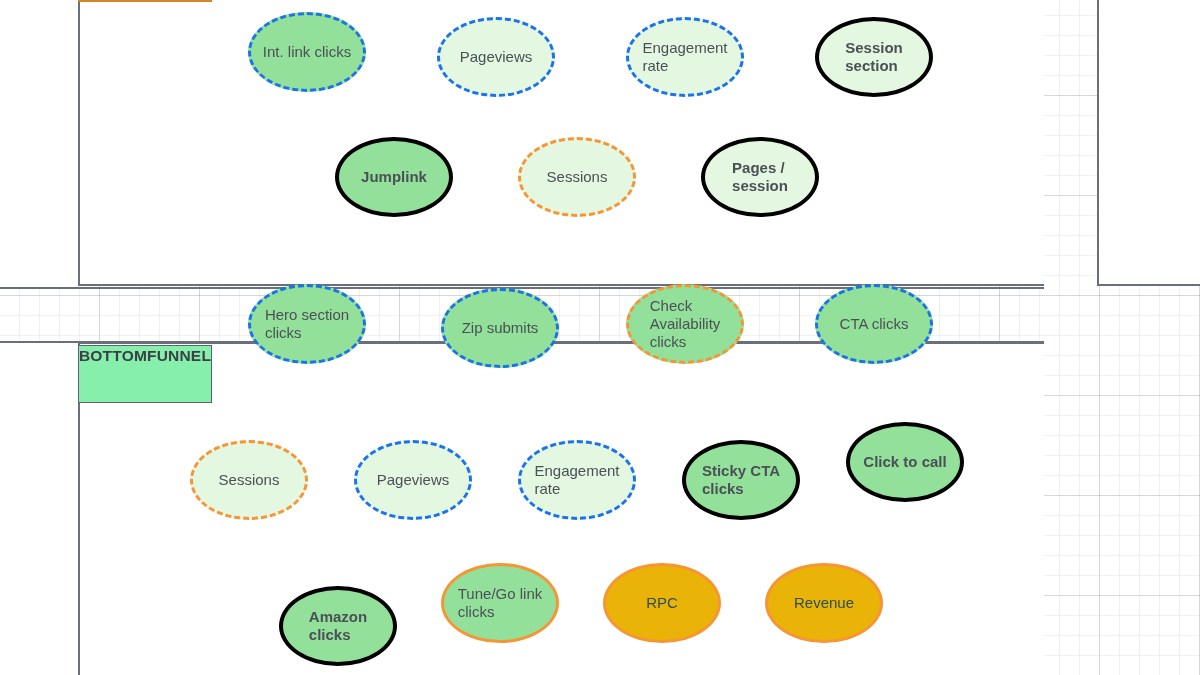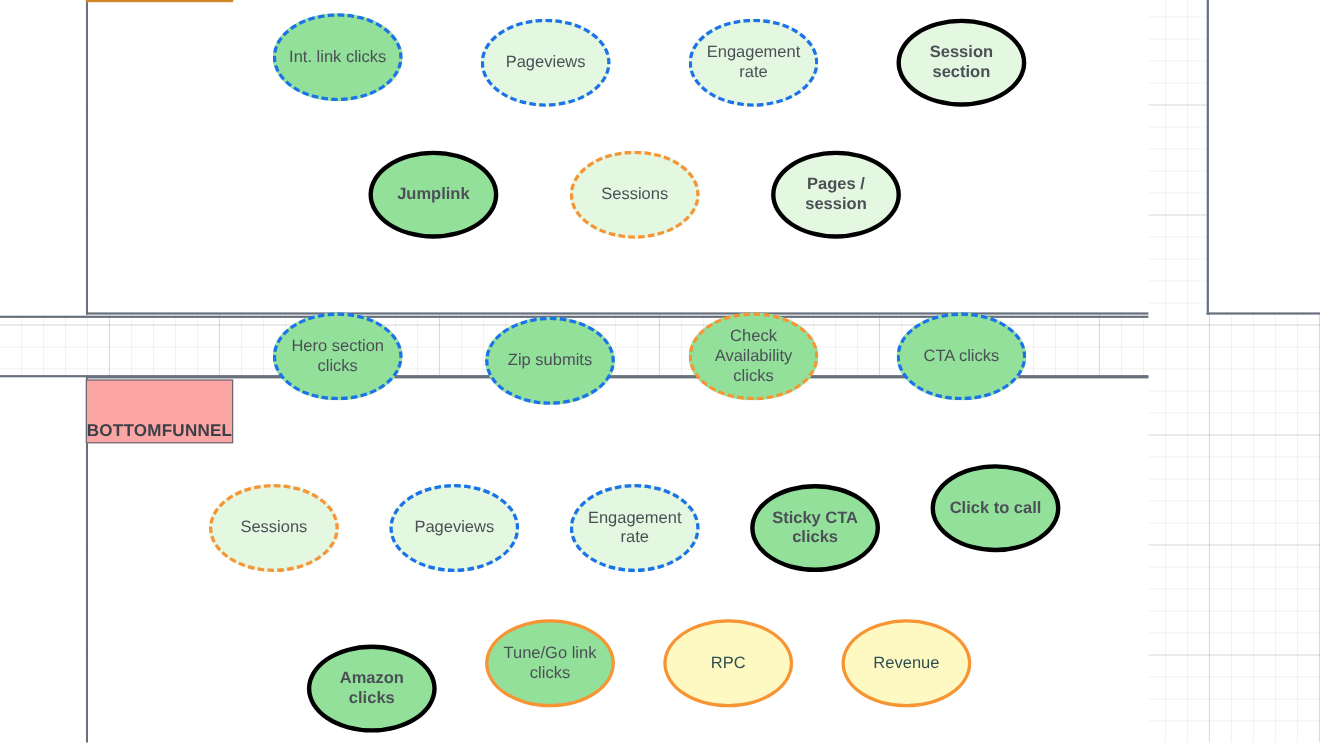--- a/index.html
+++ b/index.html
@@ -30,49 +30,49 @@
   .panel-border-b{border-bottom:2px solid #67707c;}
 
   .rule{position:absolute;background:#67707c;}
 
   .orange-rule{position:absolute;background:#d2862c;height:2px;}
 
   
   .funnel-box{
     position:absolute;
     box-sizing:border-box;
-    background:#fca5a5;
+    background:#86efac;
     border:1.6px solid #5a636e;
-    display:flex;align-items:flex-end;justify-content:center;
+    display:flex;align-items:flex-start;justify-content:center;
     text-align:center;
     color:#3b3f46;
     font-weight:bold;
     font-size:15.5px;
     line-height:1.28;
     letter-spacing:.2px;
   }
 
   
   .node{
     position:absolute;
     box-sizing:border-box;
     border-radius:50%;
     display:flex;align-items:center;justify-content:center;
-    text-align:center;
+    text-align:left;
     color:#4b5056;
     font-size:15px;
     line-height:1.22;
     padding:0 10px;
   }
   .node.dark-label{color:#2f4f50;}
 
   
   .fill-pale{background:#e4f7e0;}
   .fill-mid{background:#93e09b;}
-  .fill-teal{background:#fef9c3;}
+  .fill-teal{background:#eab308;}
 
   
   .st-blue-solid{border:4px solid #000000;font-weight:bold;}
   .st-orange-solid{border:3px solid #f79433;}
   .st-blue-dash{border:3.5px dashed #1a73e8;}
   .st-orange-dash{border:3.5px dashed #f79433;}
 </style>
 </head>
 <body>
 

